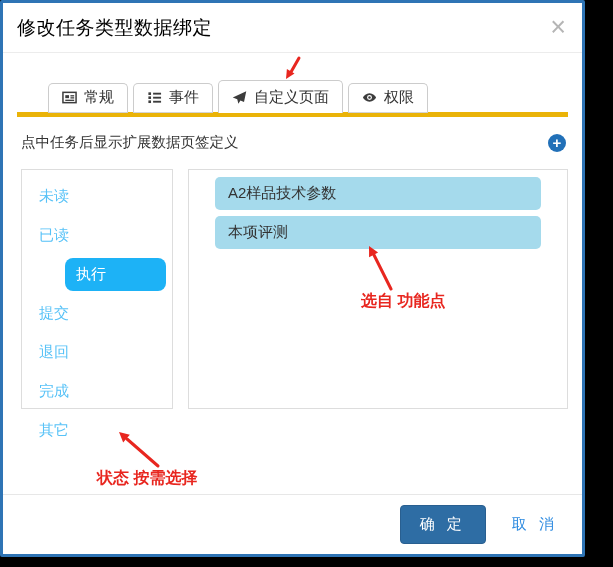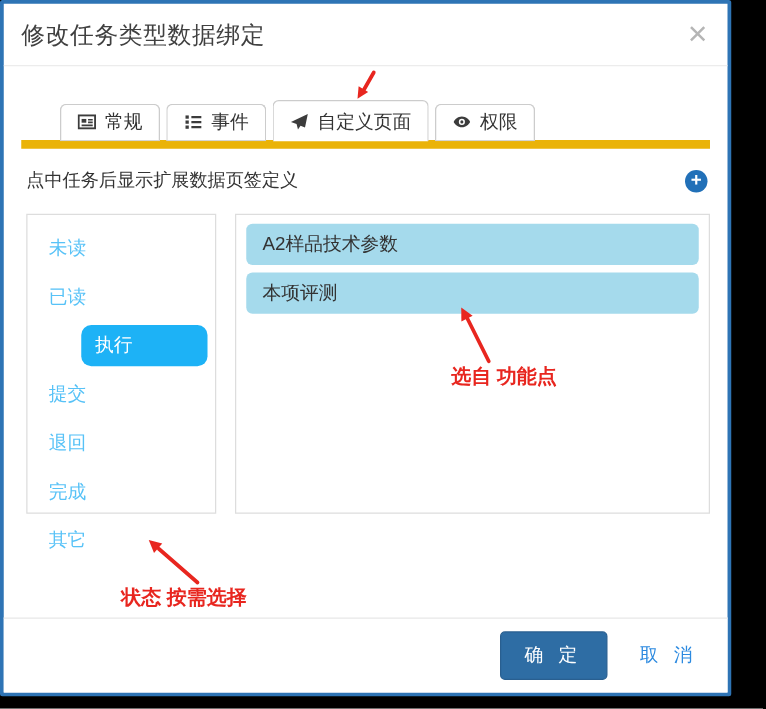--- a/index.html
+++ b/index.html
@@ -6,43 +6,43 @@
   .stage{
     position:relative;width:613px;height:567px;background:#000;overflow:hidden;
     font-family:"Liberation Sans","DejaVu Sans",sans-serif;
   }
   .dialog{
     position:absolute;left:0;top:0;width:585px;height:557px;box-sizing:border-box;
     background:#fff;border:3px solid #2e74b5;border-radius:2px;
   }
   
   .dialog-header{height:49px;display:flex;align-items:center;padding:0 14px;border-bottom:1px solid #ececec;}
-  .dialog-title{font-size:19px;color:#404040;letter-spacing:0.5px;}
+  .dialog-title{font-size:19px;color:#000000;letter-spacing:0.5px;}
   .close-button{margin-left:auto;background:none;border:none;cursor:pointer;color:#b5b5b5;font-size:27px;line-height:1;padding:0 2px;font-family:inherit;}
   
   .tabs-row{margin-top:27px;padding:0 14px;}
-  .tabs{display:flex;align-items:flex-end;border-bottom:7px solid #eab308;padding-left:31px;}
+  .tabs{display:flex;align-items:flex-end;border-bottom:5px solid #eab308;padding-left:31px;}
   .tab{display:flex;align-items:center;gap:7px;border:1px solid #ccc;border-bottom:none;
        border-radius:5px 5px 0 0;padding:5px 13px;margin-right:5px;margin-bottom:-1px;
        font-size:15px;color:#333;background:#fff;cursor:pointer;}
   .tab:not(.active){border-bottom:1px solid #d4d4d4;padding-top:4px;padding-bottom:5px;}
   .tab.active{padding-top:7px;padding-bottom:6px;}
   .tab .ticon{display:inline-flex;width:15px;height:15px;}
   
   .dialog-body{padding:16px 14px 0 18px;}
   .hint-row{display:flex;justify-content:space-between;align-items:center;}
   .hint-text{font-size:14.5px;color:#333;}
   .add-button{width:18px;height:18px;border-radius:50%;background:#2170b8;color:#fff;border:none;cursor:pointer;
               display:flex;align-items:center;justify-content:center;padding:0;margin-right:2px;}
   .add-button .plus{font-size:15px;font-weight:bold;line-height:1;transform:translateY(-0.5px);}
   .content-row{display:flex;gap:15px;margin-top:17px;height:240px;}
   .status-box{width:152px;border:1px solid #ddd;box-sizing:border-box;padding:10px 5px;background:#fff;}
   .status-item{padding:7px 11px;margin:0 1px 6px;color:#57c2f7;font-size:15px;border-radius:8px;cursor:pointer;}
   .status-item.selected{background:#1db2f6;color:#fff;margin-left:38px;}
-  .binding-box{flex:1;border:1px solid #ddd;box-sizing:border-box;padding:7px 8px;background:#fff;}
+  .binding-box{flex:1;border:1px solid #ddd;box-sizing:border-box;padding:7px 26px;background:#fff;}
   .binding-item{background:#a5daec;border-radius:5px;padding:7px 13px;margin-bottom:6px;font-size:15px;color:#333;cursor:pointer;}
   
   .dialog-footer{position:absolute;left:0;right:0;bottom:0;height:60px;border-top:1px solid #e7e7e7;
                  display:flex;align-items:center;justify-content:flex-end;gap:24px;padding:0 22px;box-sizing:border-box;background:#fff;}
   .ok-button{background:#2e6da4;color:#fff;border:1px solid #295f90;border-radius:4px;
              font-size:15px;padding:9px 19px;letter-spacing:4px;cursor:pointer;font-family:inherit;margin-left:44px;}
   .cancel-button{background:none;border:none;color:#2c8ae0;font-size:15px;letter-spacing:4px;cursor:pointer;font-family:inherit;padding:4px 2px;}
   
   .note{position:absolute;color:#e8261f;font-size:16px;font-weight:bold;white-space:nowrap;text-align:center;}
   .note-bindings{left:358px;top:288px;}

